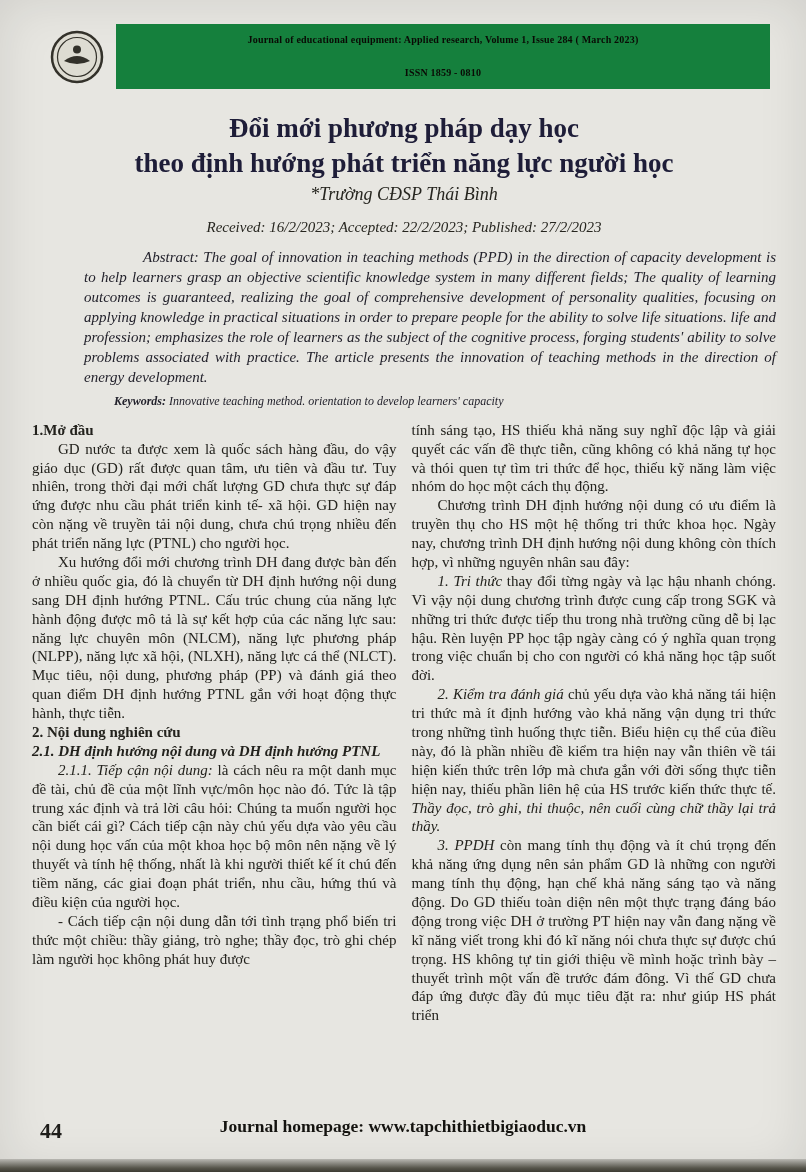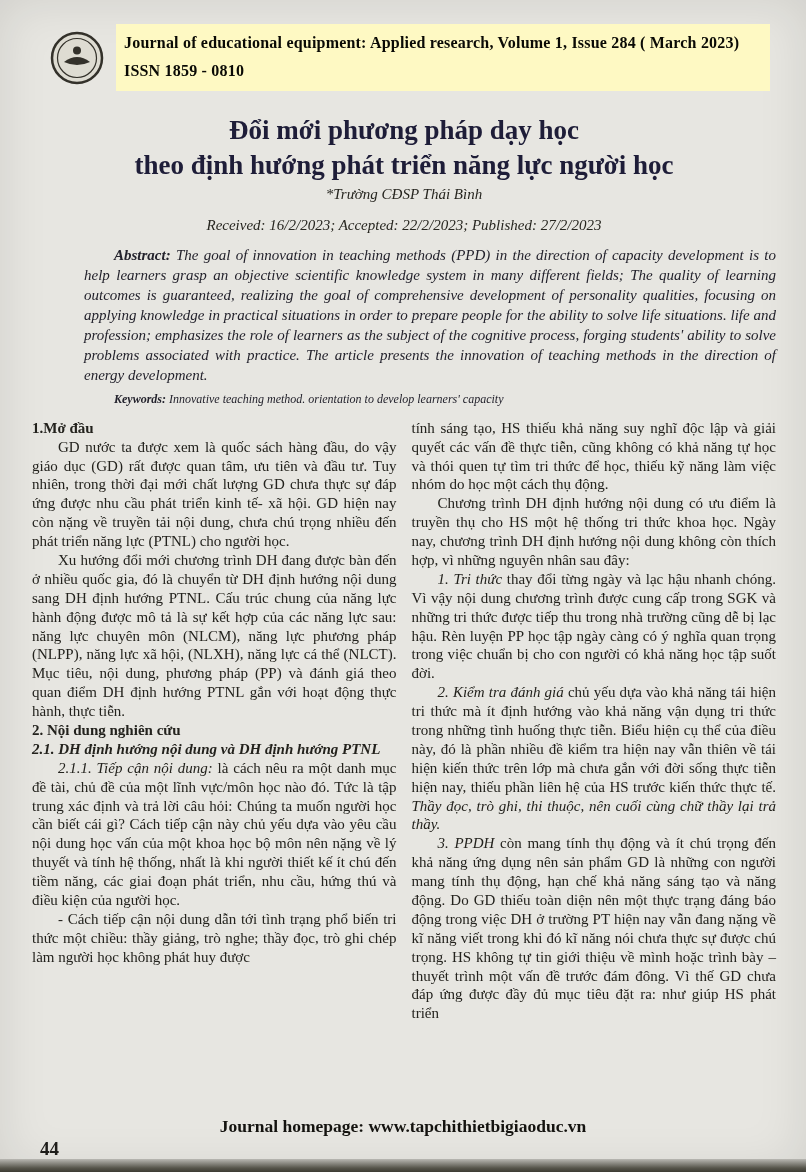--- a/index.html
+++ b/index.html
@@ -11,60 +11,60 @@
     position:relative;
     overflow:hidden;
     box-shadow: inset 0 0 50px rgba(0,0,0,0.10);
   }
   .page { position:absolute; inset:0; padding:24px 30px 0 32px; box-sizing:border-box; }
 
   
   .header-row { display:flex; align-items:center; gap:12px; margin:0 6px 0 18px; }
   .logo { width:54px; height:54px; flex:0 0 auto; }
   .band {
-    flex:1; background:#fef9c3; color:#0a0a05;
-    font-weight:bold; font-size:16px;
+    flex:1; background:#15803d; color:#0a0a05;
+    text-align:center; font-weight:bold; font-size:10px;
     padding:10px 8px 11px; letter-spacing:0.2px;
   }
-  .band .line2 { margin-top:10px; }
+  .band .line2 { margin-top:22px; }
 
   
   .title {
     text-align:center; font-weight:bold; font-size:27px;
     color:#1e1d38; margin-top:22px; line-height:1.3;
   }
   .author { text-align:center; font-weight:bold; font-style:italic; font-size:15.5px; margin-top:14px; }
-  .affil  { text-align:center; font-style:italic; font-size:15px; margin-top:3px; }
+  .affil  { text-align:center; font-style:italic; font-size:18px; margin-top:3px; }
   .dates  { text-align:center; font-style:italic; font-size:15px; margin-top:14px; }
 
   
   .abstract {
     margin:12px 0 0 52px; font-style:italic; font-size:15px;
     line-height:1.33; text-align:justify; text-indent:30px; color:#23222c;
   }
-  .abstract .lbl { font-weight:bold; }
+  .abstract .lbl { font-weight:normal;margin-left:29px; }
   .keywords { margin:6px 0 0 52px; font-style:italic; font-size:12px; text-indent:30px; color:#23222c; }
   .keywords .lbl { font-weight:bold; }
 
   
   .columns {
     display:flex; gap:15px; margin-top:12px;
     font-size:15px; line-height:1.26; text-align:justify; color:#23221d;justify-content:space-between;
   }
   .col { flex:1; min-width:0; }
   .col p { margin:0; }
   .para { text-indent:26px; }
   .noindent { text-indent:0; }
   .heading { font-weight:bold; }
   .subheading { font-weight:bold; font-style:italic; }
   .lead { font-style:italic; }
   .tail { font-style:italic; }
 
   
-  .footer-num { position:absolute; left:40px; bottom:12px; font-weight:bold; font-size:19px; color:#1e1d1a; }
+  .footer-num { position:absolute; left:40px; bottom:28px; font-weight:bold; font-size:22px; color:#1e1d1a; }
   .footer-home { position:absolute; left:0; right:0; bottom:35px; text-align:center; font-weight:bold; font-size:17.5px; color:#14130f; }
   .bottom-strip {
     position:absolute; left:0; right:0; bottom:0; height:13px;
     background:linear-gradient(#b9b8b3, #55544a 70%, #3c3b33);
   }
 </style>
 </head>
 <body>
 
 <div class="page">

